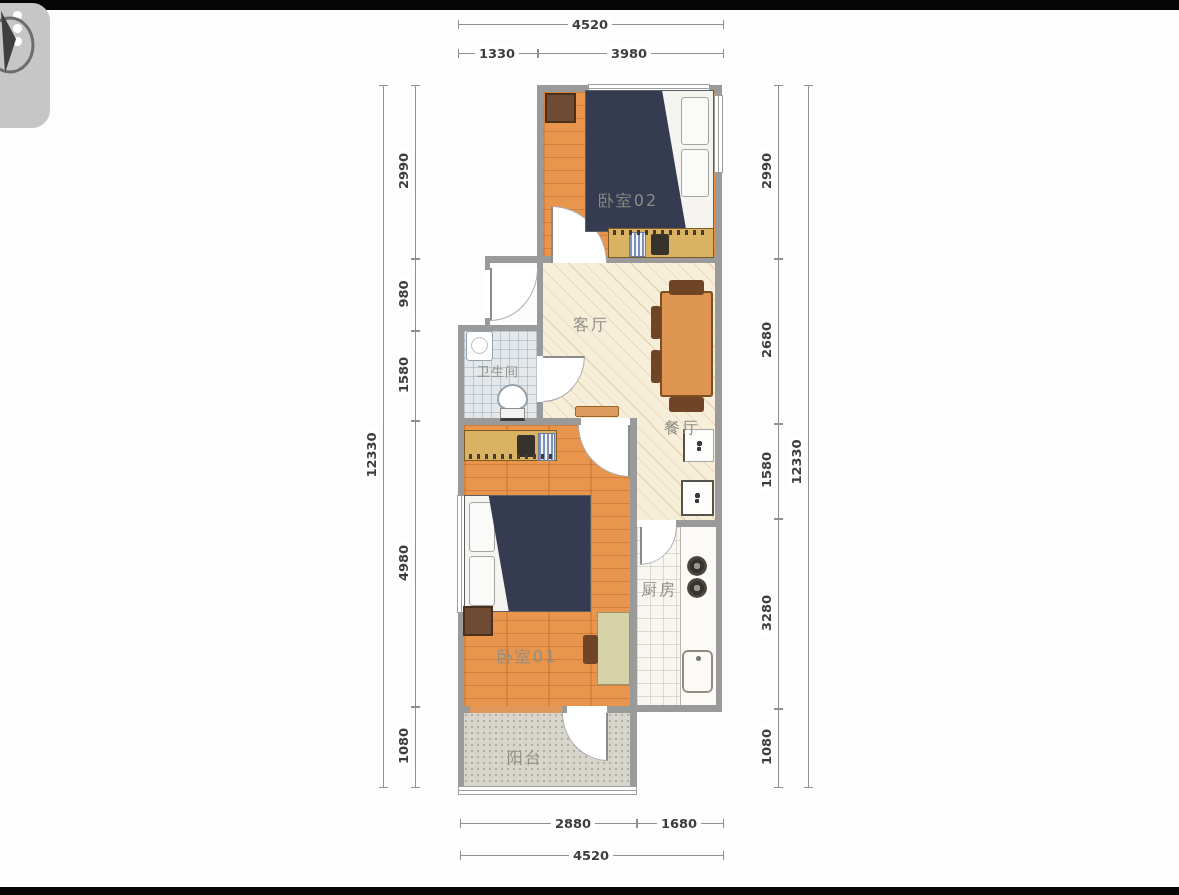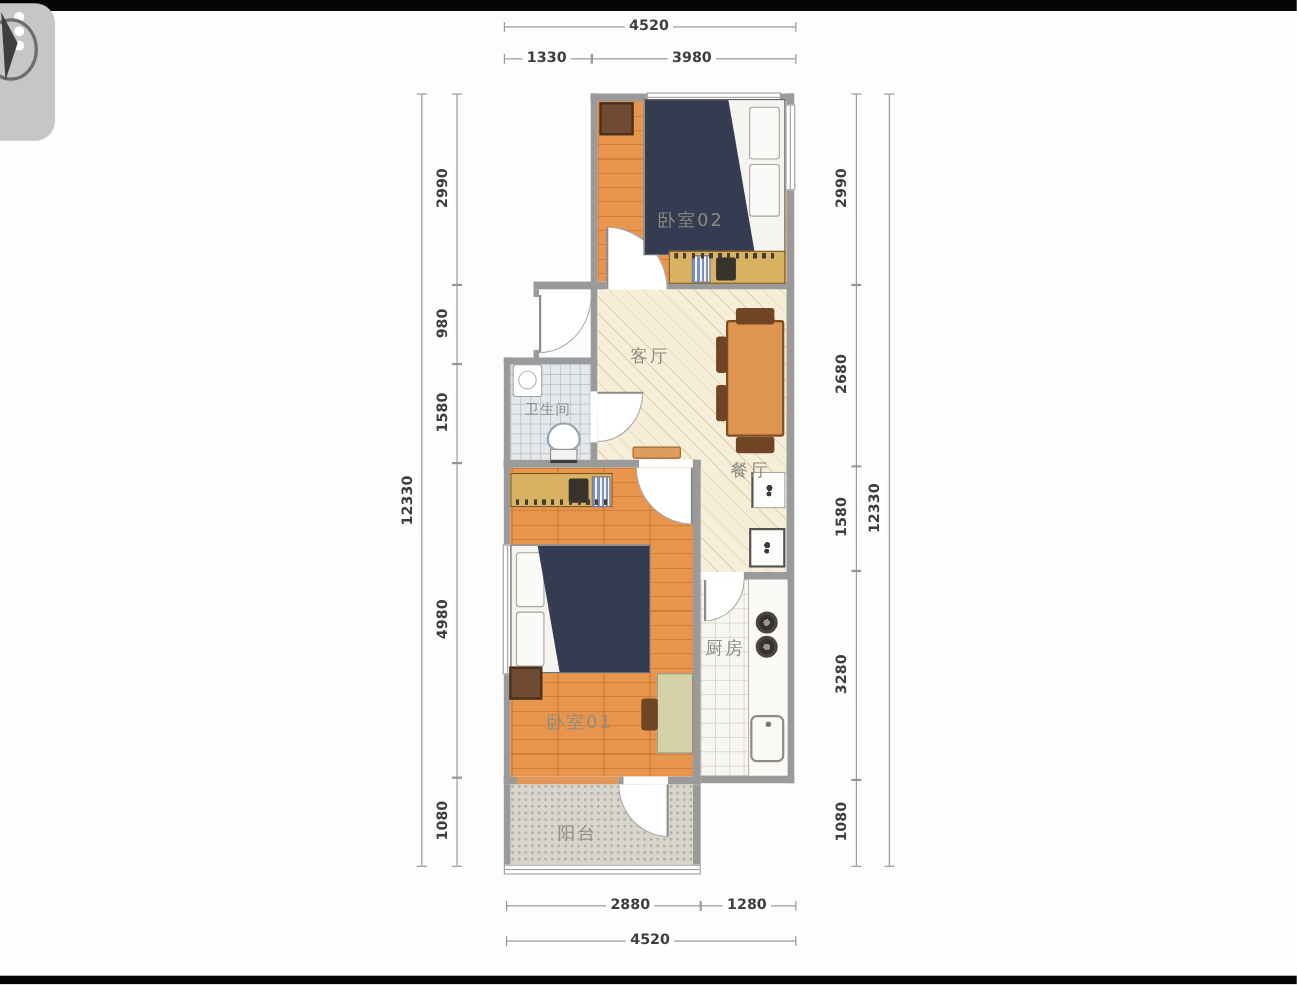--- a/index.html
+++ b/index.html
@@ -219,21 +219,21 @@
   <div class="sh" style="left:458px;top:20px;width:264px;"></div>
   <div class="dlh" style="left:590px;top:24px;">4520</div>
   <div class="sh" style="left:458px;top:49px;width:79px;"></div>
   <div class="dlh" style="left:497px;top:53px;">1330</div>
   <div class="sh" style="left:537px;top:49px;width:185px;"></div>
   <div class="dlh" style="left:629px;top:53px;">3980</div>
 
   <div class="sh" style="left:460px;top:819px;width:176px;"></div>
   <div class="dlh" style="left:548px;top:823px;margin-left:25px;">2880</div>
   <div class="sh" style="left:636px;top:819px;width:86px;"></div>
-  <div class="dlh" style="left:679px;top:823px;">1280</div>
+  <div class="dlh" style="left:679px;top:823px;">1680</div>
   <div class="sh" style="left:460px;top:851px;width:262px;"></div>
   <div class="dlh" style="left:591px;top:855px;">4520</div>
 
   <div class="sv" style="left:411px;top:85px;height:173px;"></div>
   <div class="dlv" style="left:403px;top:171px;">2990</div>
   <div class="sv" style="left:411px;top:258px;height:72px;"></div>
   <div class="dlv" style="left:403px;top:294px;">980</div>
   <div class="sv" style="left:411px;top:330px;height:90px;"></div>
   <div class="dlv" style="left:403px;top:375px;">1580</div>
   <div class="sv" style="left:411px;top:420px;height:286px;"></div>

